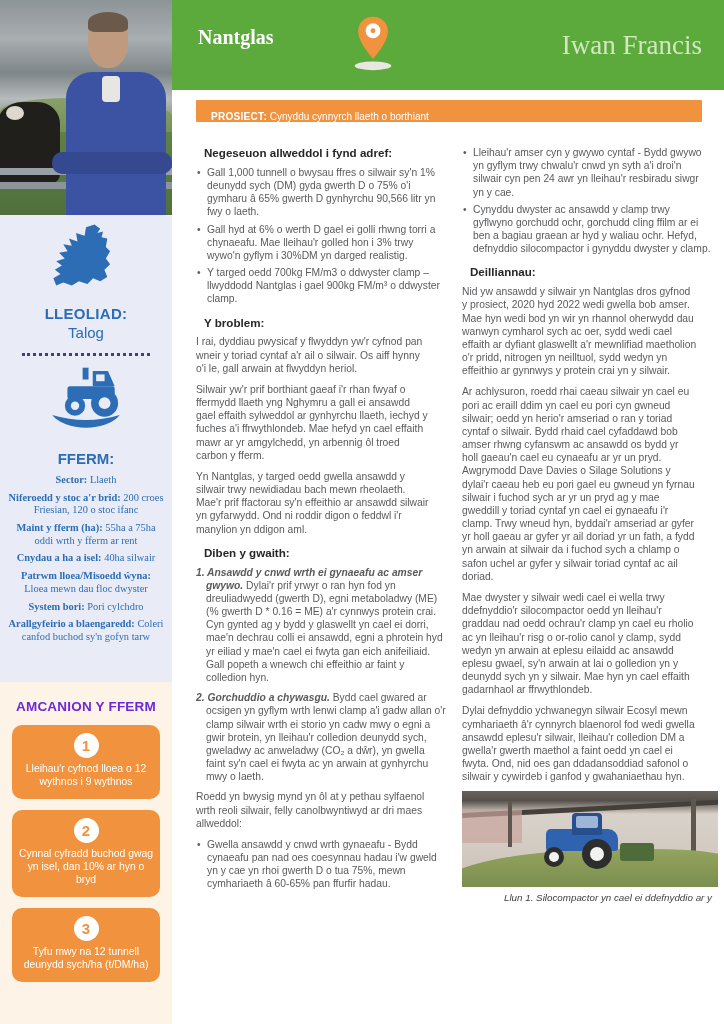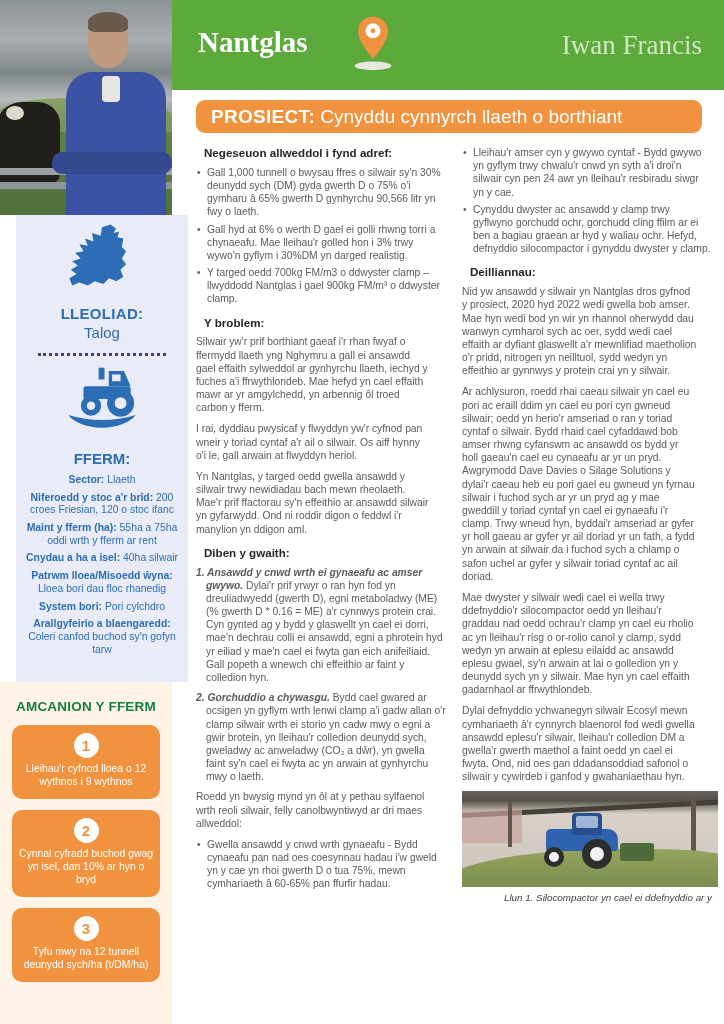--- a/index.html
+++ b/index.html
@@ -23,50 +23,50 @@
   .pf-torso{position:absolute;right:6px;top:72px;width:100px;height:143px;background:#3c53a4;
     border-radius:26px 26px 0 0;}
   .pf-collar{position:absolute;right:52px;top:76px;width:18px;height:26px;background:#e8e6e2;border-radius:4px;}
   .pf-head{position:absolute;right:44px;top:16px;width:40px;height:52px;background:#c09a7e;
     border-radius:42% 42% 46% 46%;}
   .pf-hair{position:absolute;right:44px;top:12px;width:40px;height:20px;background:#6b5a49;
     border-radius:50% 50% 20% 20%;}
   .pf-arm{position:absolute;right:0px;top:152px;width:120px;height:22px;background:#34498f;border-radius:10px;}
 
   
-  .sidepanel{position:absolute;left:16px;top:215px;width:172px;height:467px;background:#e9ecf6;
+  .sidepanel{position:absolute;left:0;top:215px;width:172px;height:467px;background:#e9ecf6;
     color:#2d6db5;text-align:center;}
   .side-icon{margin-top:8px;}
   .loc-label{font-weight:bold;font-size:15px;letter-spacing:.3px;}
   .loc-value{font-size:15px;margin-top:2px;}
   .dotted-div{border-top:3px dotted #3d4470;width:128px;margin:12px auto 10px auto;}
   .farm-label{font-weight:bold;font-size:15px;margin-top:4px;}
   .farm-details{padding:2px 8px 0 8px;}
-  .farm-row{font-size:10.4px;line-height:1.22;color:#2d6db5;margin-top:5px;}
+  .farm-row{font-size:10.4px;line-height:1.22;color:#2d6db5;margin-top:5px;font-family:Liberation Serif, serif;}
   .farm-row b{font-weight:bold;}
 
   
   .goalspanel{position:absolute;left:0;top:682px;width:172px;height:342px;background:#fdf3e6;}
-  .goals-title{color:#15803d;font-weight:bold;font-size:13.5px;text-align:center;margin-top:17px;letter-spacing:.2px;}
+  .goals-title{color:#6d28d9;font-weight:bold;font-size:13.5px;text-align:center;margin-top:17px;letter-spacing:.2px;}
   .goal-card{margin:11px 12px 0 12px;background:#f0923e;border-radius:10px;padding:8px 7px 11px 7px;
     color:#ffffff;text-align:center;}
   .goal-num{width:25px;height:25px;border-radius:50%;background:#ffffff;color:#f0923e;font-weight:bold;
     font-size:15px;line-height:25px;margin:0 auto 4px auto;}
   .goal-text{font-size:10.4px;line-height:1.25;}
 
   
   .header{position:absolute;left:172px;top:0;width:552px;height:90px;background:#5ca93c;}
   .brand{position:absolute;left:26px;top:26px;font-family:"Liberation Serif",serif;font-weight:bold;
-    font-size:29px;color:#ffffff;}
+    font-size:20px;color:#ffffff;}
   .brand-pin{position:absolute;left:180px;top:14px;}
   .author{position:absolute;right:22px;top:30px;font-family:"Liberation Serif",serif;
     font-size:27px;color:#d2e7c2;}
 
-  .banner{position:absolute;left:196px;top:100px;width:506px;height:33px;background:#f0923e;
-    border-radius:9px;color:#ffffff;font-size:19px;line-height:34px;padding-left:15px;box-sizing:border-box;}
+  .banner{position:absolute;left:196px;top:100px;width:506px;height:22px;background:#f0923e;
+    border-radius:1px;color:#ffffff;font-size:10px;line-height:34px;padding-left:15px;box-sizing:border-box;}
   .banner b{font-weight:bold;letter-spacing:.3px;}
 
   
   .maincols{position:absolute;left:196px;top:144px;width:516px;display:flex;gap:16px;}
   .col{width:250px;font-size:10.3px;line-height:1.28;color:#595a5c;}
   .col h3{margin:10px 0 5px 8px;font-size:11.6px;color:#262626;font-weight:bold;}
   .col h3:first-child{margin-top:2px;}
   .col p{margin:0 15px 8px 0;}
   .blist{margin:0 0 6px 0;}
   .bitem{position:relative;padding-left:11px;margin:0 0 4px 0;}
@@ -137,21 +137,21 @@
             <path d="M10 58 A44 26 0 0 0 90 58 Q50 70 10 58 Z"></path>
           </g>
         </svg>
       </div>
       <div class="farm-label">FFERM:</div>
       <div class="farm-details">
         <div class="farm-row"><b>Sector:</b> <span>Llaeth</span></div>
         <div class="farm-row"><b>Niferoedd y stoc a'r brîd:</b> <span>200 croes Friesian, 120 o stoc ifanc</span></div>
         <div class="farm-row"><b>Maint y fferm (ha):</b> <span>55ha a 75ha oddi wrth y fferm ar rent</span></div>
         <div class="farm-row"><b>Cnydau a ha a isel:</b> <span>40ha silwair</span></div>
-        <div class="farm-row"><b>Patrwm lloea/Misoedd ŵyna:</b> <span>Lloea bori dau floc rhanedig</span></div>
+        <div class="farm-row"><b>Patrwm lloea/Misoedd ŵyna:</b> <span>Lloea mewn dau floc dwyster</span></div>
         <div class="farm-row"><b>System bori:</b> <span>Pori cylchdro</span></div>
         <div class="farm-row"><b>Arallgyfeirio a blaengaredd:</b> <span>Coleri canfod buchod sy'n gofyn tarw</span></div>
       </div>
     </div>
 
     <div class="goalspanel">
       <div class="goals-title">AMCANION Y FFERM</div>
       <div class="goal-card">
         <div class="goal-num">1</div>
         <div class="goal-text">Lleihau'r cyfnod lloea o 12 wythnos i 9 wythnos</div>
@@ -182,28 +182,28 @@
 
   <div class="banner">
     <b>PROSIECT:</b><span> Cynyddu cynnyrch llaeth o borthiant</span>
   </div>
 
   <div class="maincols">
 
     <div class="col">
       <h3>Negeseuon allweddol i fynd adref:</h3>
       <div class="blist">
-        <div class="bitem">Gall 1,000 tunnell o bwysau ffres o silwair sy'n 30% deunydd sych (DM) gyda gwerth D o 75% o'i gymharu â 65% gwerth D gynhyrchu 90,566 litr yn fwy o laeth.</div>
+        <div class="bitem">Gall 1,000 tunnell o bwysau ffres o silwair sy'n 1% deunydd sych (DM) gyda gwerth D o 75% o'i gymharu â 65% gwerth D gynhyrchu 90,566 litr yn fwy o laeth.</div>
         <div class="bitem">Gall hyd at 6% o werth D gael ei golli rhwng torri a chynaeafu. Mae lleihau'r golled hon i 3% trwy wywo'n gyflym i 30%DM yn darged realistig.</div>
         <div class="bitem">Y targed oedd 700kg FM/m3 o ddwyster clamp – llwyddodd Nantglas i gael 900kg FM/m³ o ddwyster clamp.</div>
       </div>
 
       <h3>Y broblem:</h3>
+      <p>I rai, dyddiau pwysicaf y flwyddyn yw'r cyfnod pan wneir y toriad cyntaf a'r ail o silwair. Os aiff hynny o'i le, gall arwain at flwyddyn heriol.</p>
       <p>Silwair yw'r prif borthiant gaeaf i'r rhan fwyaf o ffermydd llaeth yng Nghymru a gall ei ansawdd gael effaith sylweddol ar gynhyrchu llaeth, iechyd y fuches a'i ffrwythlondeb. Mae hefyd yn cael effaith mawr ar yr amgylchedd, yn arbennig ôl troed carbon y fferm.</p>
-      <p>I rai, dyddiau pwysicaf y flwyddyn yw'r cyfnod pan wneir y toriad cyntaf a'r ail o silwair. Os aiff hynny o'i le, gall arwain at flwyddyn heriol.</p>
       <p>Yn Nantglas, y targed oedd gwella ansawdd y silwair trwy newidiadau bach mewn rheolaeth. Mae'r prif ffactorau sy'n effeithio ar ansawdd silwair yn gyfarwydd. Ond ni roddir digon o feddwl i'r manylion yn ddigon aml.</p>
 
       <h3>Diben y gwaith:</h3>
       <div class="nitem"><span class="nlead">1. Ansawdd y cnwd wrth ei gynaeafu ac amser gwywo.</span><span> Dylai'r prif yrwyr o ran hyn fod yn dreuliadwyedd (gwerth D), egni metaboladwy (ME) (% gwerth D * 0.16 = ME) a'r cynnwys protein crai. Cyn gynted ag y bydd y glaswellt yn cael ei dorri, mae'n dechrau colli ei ansawdd, egni a phrotein hyd yr eiliad y mae'n cael ei fwyta gan eich anifeiliaid. Gall popeth a wnewch chi effeithio ar faint y colledion hyn.</span></div>
       <div class="nitem"><span class="nlead">2. Gorchuddio a chywasgu.</span><span> Bydd cael gwared ar ocsigen yn gyflym wrth lenwi clamp a'i gadw allan o'r clamp silwair wrth ei storio yn cadw mwy o egni a gwir brotein, yn lleihau'r colledion deunydd sych, gweladwy ac anweladwy (CO₂ a dŵr), yn gwella faint sy'n cael ei fwyta ac yn arwain at gynhyrchu mwy o laeth.</span></div>
 
       <p>Roedd yn bwysig mynd yn ôl at y pethau sylfaenol wrth reoli silwair, felly canolbwyntiwyd ar dri maes allweddol:</p>
       <div class="blist">
         <div class="bitem">Gwella ansawdd y cnwd wrth gynaeafu - Bydd cynaeafu pan nad oes coesynnau hadau i'w gweld yn y cae yn rhoi gwerth D o tua 75%, mewn cymhariaeth â 60-65% pan ffurfir hadau.</div>
       </div>

